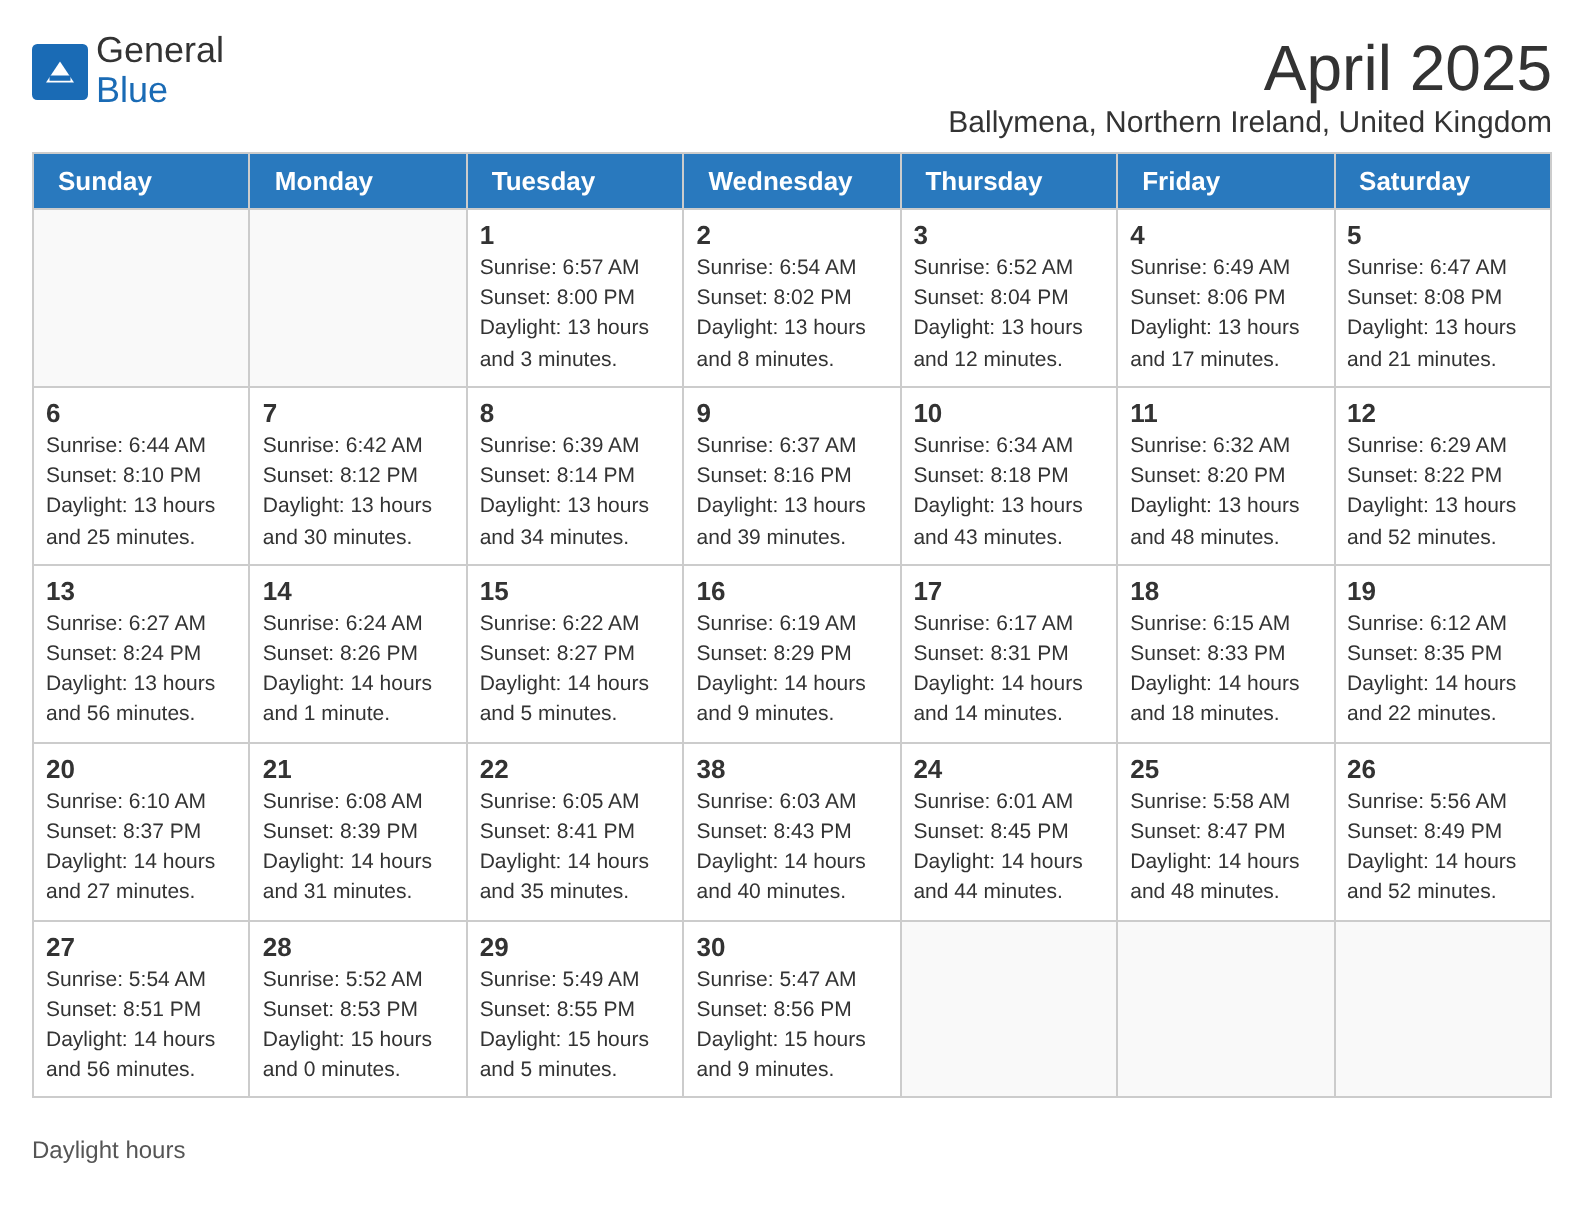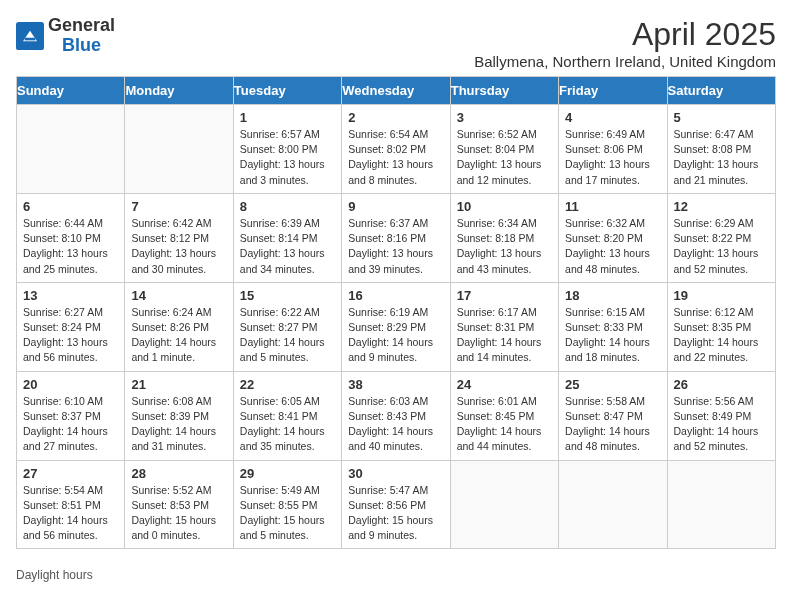--- a/index.html
+++ b/index.html
@@ -16,23 +16,22 @@
       align-items: flex-start;
       margin-bottom: 6px;
     }
     .logo {
       display: flex;
       align-items: center;
       gap: 4px;
     }
     .logo-text {
       font-size: 18px;
-      font-weight: bold;
+      font-weight: normal;
       line-height: 1.1;
-      text-align: center;
     }
     .logo-general { color: #333; }
     .logo-blue { color: #1a6bb5; }
     .logo-icon {
       width: 28px;
       height: 28px;
     }
     .title-block {
       text-align: right;
       margin-left: 40px;
@@ -48,21 +47,21 @@
     }
     .calendar {
       width: 100%;
       border-collapse: collapse;
       margin-top: 4px;
     }
     .calendar th {
       background-color: #2979be;
       color: #fff;
       text-align: left;
-      padding: 6px 0;
+      padding: 6px 12px;
       font-size: 13px;
       font-weight: bold;
       border: 1px solid #ccc;
     }
     .calendar td {
       border: 1px solid #ccc;
       vertical-align: top;
       padding: 5px 6px;
       width: 108px;
       min-height: 80px;

